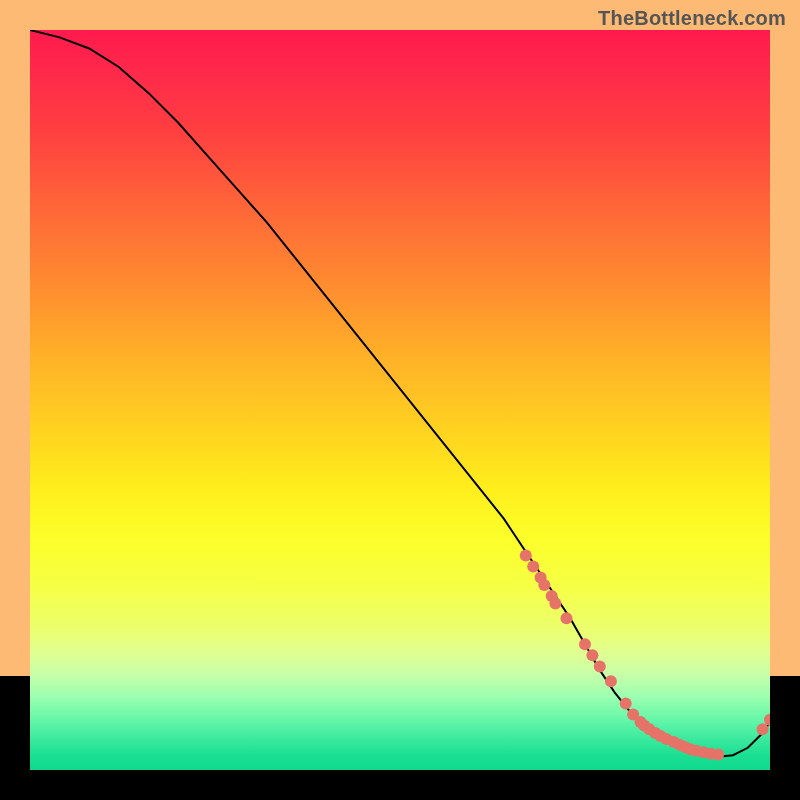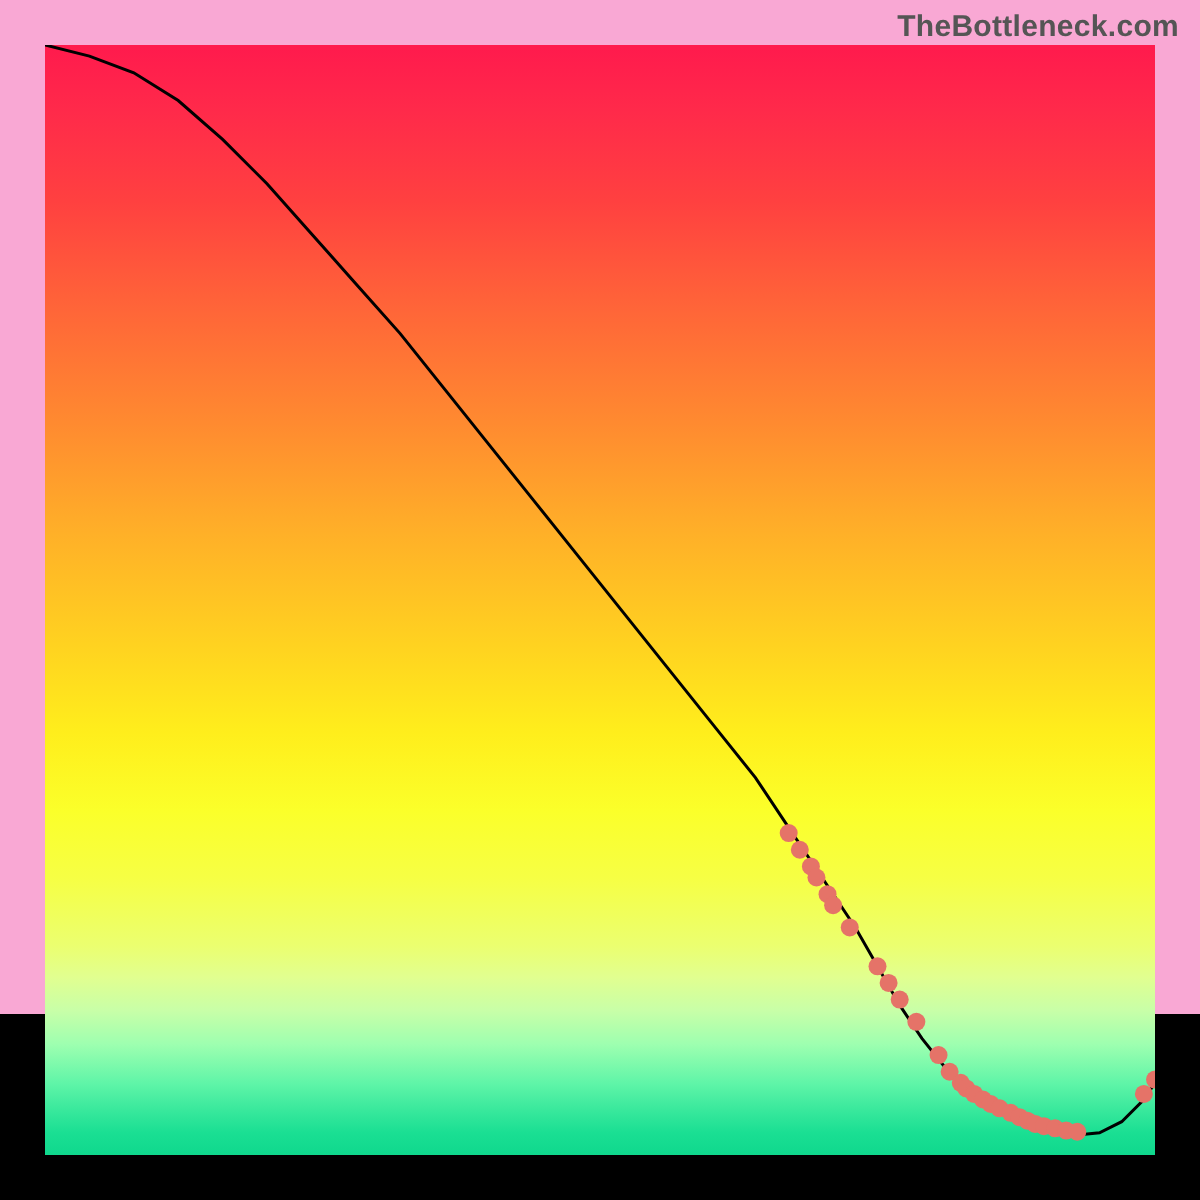--- a/index.html
+++ b/index.html
@@ -1,17 +1,17 @@
 <!DOCTYPE html>
 <html><head>
 <meta charset="utf-8">
 <style>
   * { margin: 0; padding: 0; box-sizing: border-box; }
   html, body { width: 800px; height: 800px; background: #000; overflow: hidden; }
-  .wrap { position: relative; width: 800px; height: 676px; background: #f9a8d4; text-decoration: underline; }
+  .wrap { position: relative; width: 800px; height: 676px; background: #fdba74; text-decoration: underline; }
   .plot {
     position: absolute;
     left: 30px; top: 30px; width: 740px; height: 740px;
   }
   .grad {
     position: absolute; inset: 0;
     background: linear-gradient(to bottom,
       #ff1a4d 0%,
       #ff2a4a 6%,
       #ff4040 14%,

